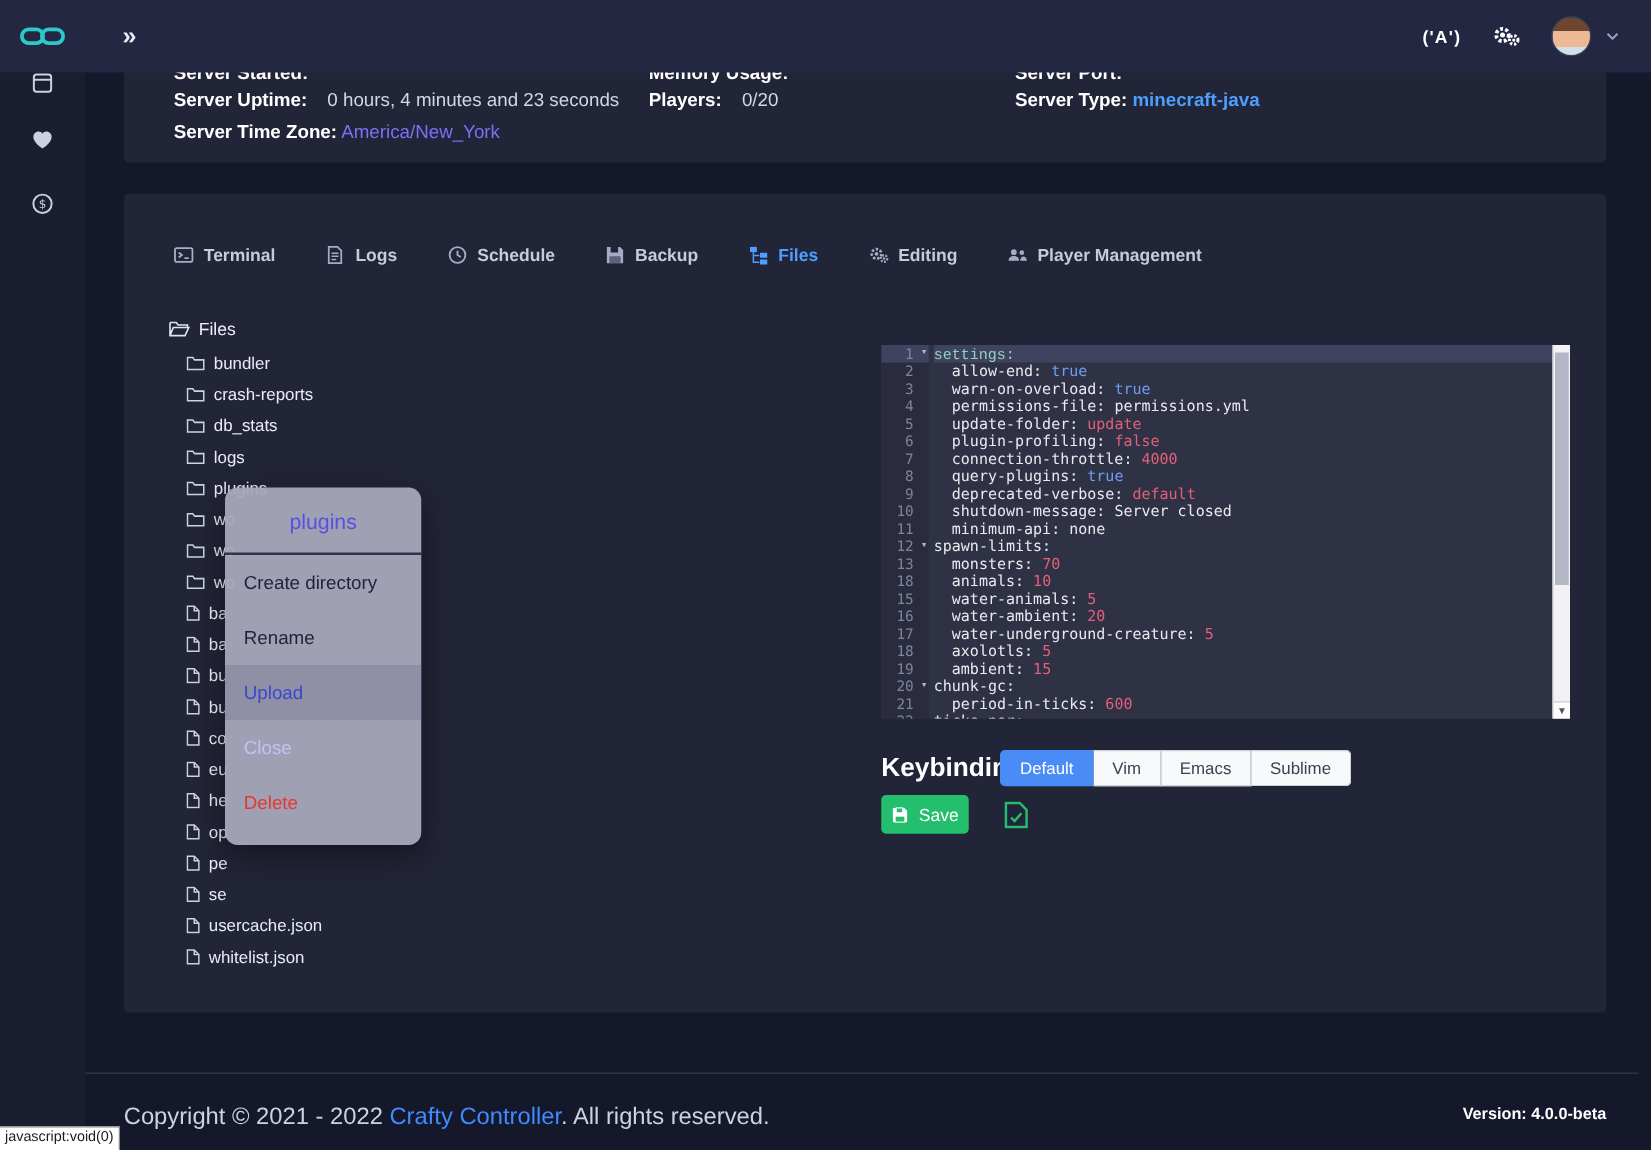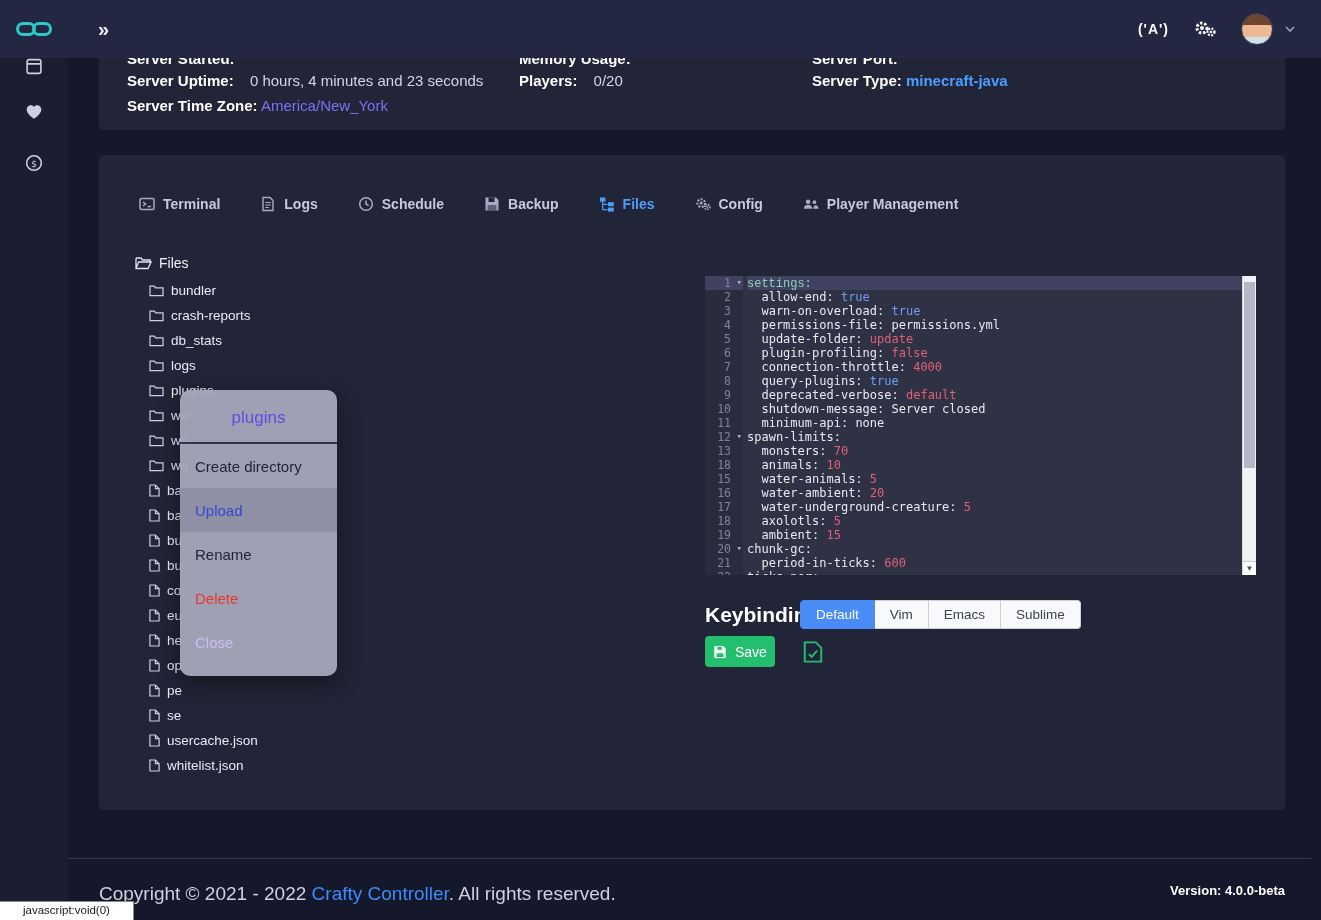--- a/index.html
+++ b/index.html
@@ -35,21 +35,21 @@
   .side-icon { position:absolute; left:50%; transform:translateX(-50%); color:#ccd1e2; cursor:pointer; }
   .side-icon.i1 { top:0px; }
   .side-icon.i2 { top:46px; }
   .side-icon.i3 { top:96px; }
 
   
   .stats-card {
     position:absolute; left:99px; top:38px; width:1186px; height:92px;
     background:#222437; border-radius:4px; z-index:10; font-size:15px;
   }
-  .stats-card .col1 { left:28px; } .stats-card .col2 { left:420px; } .stats-card .col3 { left:713px; }
+  .stats-card .col1 { left:40px; } .stats-card .col2 { left:420px; } .stats-card .col3 { left:713px; }
   .stats-card .srow { position:absolute; white-space:nowrap; }
   .stats-card .r1 { top:12px; } .stats-card .r2 { top:34px; } .stats-card .r3 { top:59px; }
   .stat-label { font-weight:bold; color:#ffffff; }
   .stat-value { color:#d2d6e6;margin-left:12px; }
   .link-purple { color:#7873f5; cursor:pointer; }
   .link-blue { color:#4d9fff; font-weight:bold; cursor:pointer; }
 
   
   .main-card {
     position:absolute; left:99px; top:155px; width:1186px; height:655px;
@@ -115,21 +115,21 @@
   
   .footer { position:absolute; left:68px; top:858px; width:1243px; border-top:1px solid #34384f; height:62px; }
   .footer .copy { position:absolute; left:31px; top:24px; font-size:19px; color:#cdd1e0; white-space:nowrap; }
   .footer .version { position:absolute; right:26px; top:24px; font-size:13px; font-weight:bold; color:#ffffff; }
   .footer a.link-blue { font-weight:normal; color:#3d8bfd; }
 
   
   .status-bar {
     position:absolute; left:0; top:901px; height:19px; z-index:60;
     background:#ffffff; color:#1c1c1c; font-size:11.5px; line-height:17px;
-    padding:0 23px; border:1px solid #8a8a8a; border-left:none; border-bottom:none;
+    padding:0 4px; border:1px solid #8a8a8a; border-left:none; border-bottom:none;
   }
 </style>
 </head>
 <body>
 
 <div class="navbar">
   <div class="logo-box">
     <span class="icon">
       <svg width="38" height="22" viewBox="0 0 38 22">
         <rect x="2.5" y="5.5" width="17" height="11" rx="5.5" fill="none" stroke="#2cc9c9" stroke-width="3"></rect>
@@ -252,21 +252,21 @@
       </div>
       <div class="tab">
         <span class="icon">
           <svg viewBox="0 0 18 16" width="16" height="16">
             <circle cx="7" cy="7" r="4.3" fill="none" stroke="currentColor" stroke-width="2.4" stroke-dasharray="2.2 1.6"></circle>
             <circle cx="7" cy="7" r="1.7" fill="currentColor"></circle>
             <circle cx="13.8" cy="11.2" r="2.9" fill="none" stroke="currentColor" stroke-width="2" stroke-dasharray="1.6 1.3"></circle>
             <circle cx="13.8" cy="11.2" r="1.1" fill="currentColor"></circle>
           </svg>
         </span>
-        <span>Config</span>
+        <span>Editing</span>
       </div>
       <div class="tab">
         <span class="icon">
           <svg viewBox="0 0 19 14" width="16" height="16">
             <circle cx="6" cy="4.3" r="2.7" fill="currentColor"></circle>
             <path d="M1 12.5c0-3 2.2-4.6 5-4.6s5 1.6 5 4.6z" fill="currentColor"></path>
             <circle cx="13.6" cy="4.8" r="2.2" fill="currentColor"></circle>
             <path d="M12 12.5c.3-2.5 1.5-4 3-4 1.9 0 3.4 1.6 3.4 4z" fill="currentColor"></path>
           </svg>
         </span>
@@ -514,24 +514,24 @@
       <path d="M4 9.5l2 2 4-4.5" fill="none" stroke="currentColor" stroke-width="1.4"></path>
     </svg>
   </div>
 </div>
 
 <div class="context-menu">
   <div class="menu-title">plugins</div>
   <div class="menu-sep"></div>
   <div id="menu-items">
       <div class="menu-item">Create directory</div>
+      <div class="menu-item">Rename</div>
       <div class="menu-item highlighted">Upload</div>
-      <div class="menu-item">Rename</div>
+      <div class="menu-item muted">Close</div>
       <div class="menu-item danger">Delete</div>
-      <div class="menu-item muted">Close</div>
     </div>
 </div>
 
 <div class="footer">
   <div class="copy">
     <span>Copyright © 2021 - 2022 </span><a class="link-blue">Crafty Controller</a><span>. All rights reserved.</span>
   </div>
   <div class="version">Version: 4.0.0-beta</div>
 </div>
 

